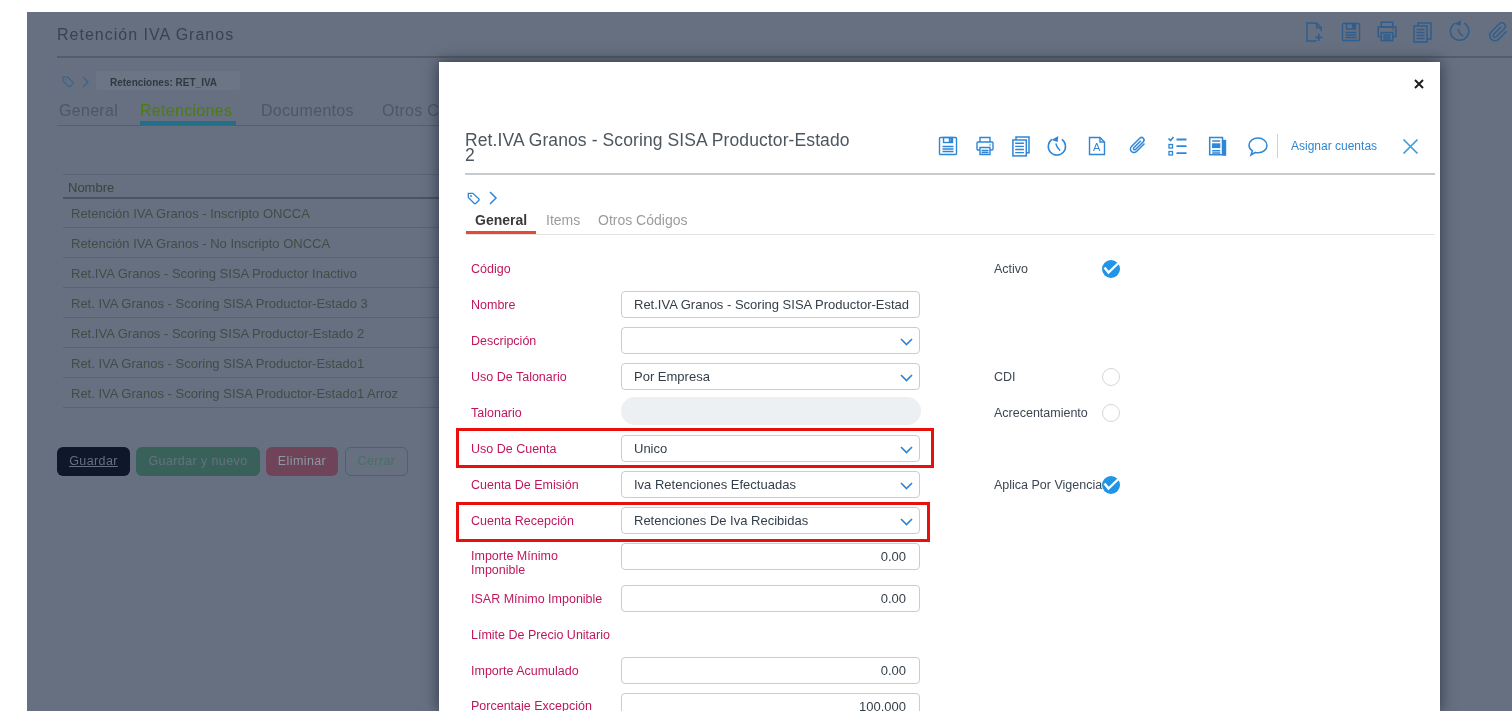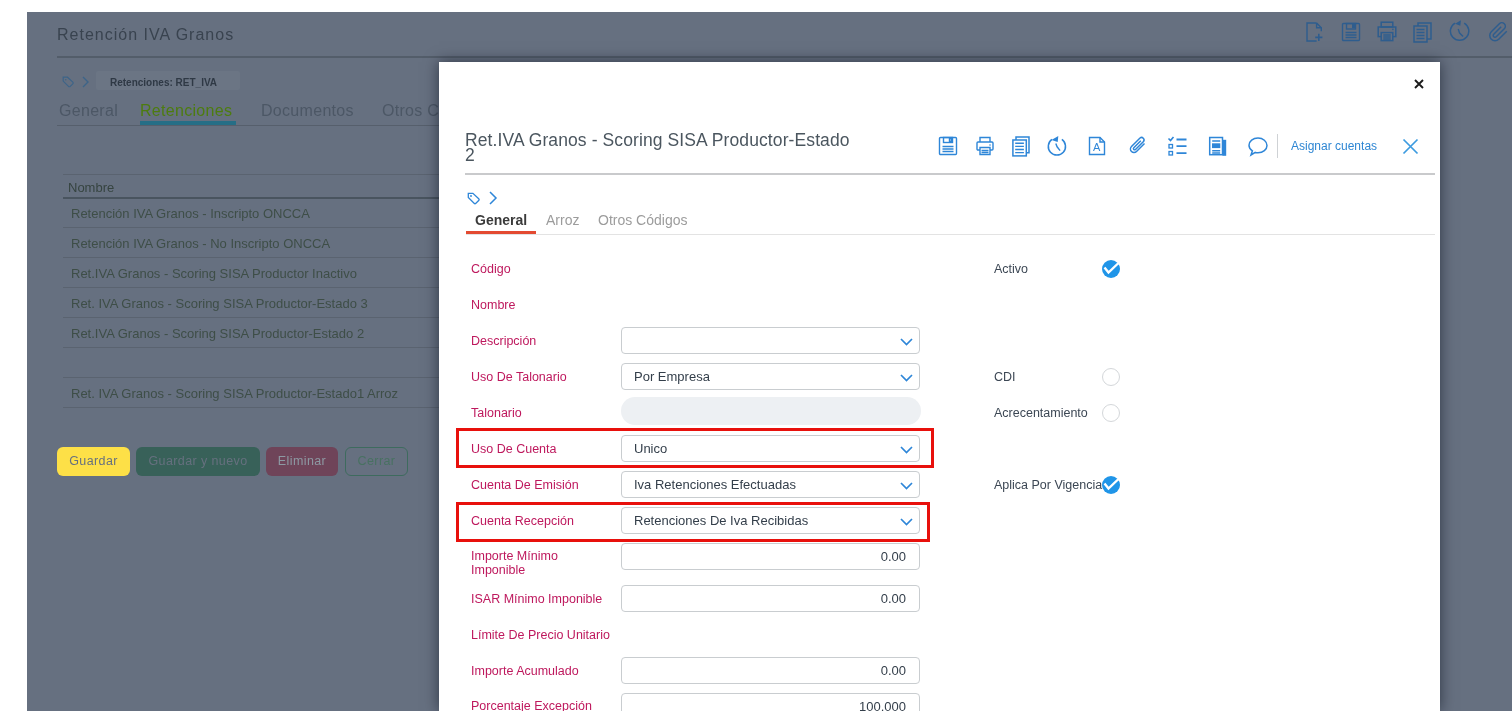--- a/index.html
+++ b/index.html
@@ -75,25 +75,26 @@
   <div class="abs trow" style="top:206px">Retención IVA Granos - Inscripto ONCCA</div>
   <div class="abs tline" style="top:227px"></div>
   <div class="abs trow" style="top:236px">Retención IVA Granos - No Inscripto ONCCA</div>
   <div class="abs tline" style="top:257px"></div>
   <div class="abs trow" style="top:266px">Ret.IVA Granos - Scoring SISA Productor Inactivo</div>
   <div class="abs tline" style="top:287px"></div>
   <div class="abs trow" style="top:296px">Ret. IVA Granos - Scoring SISA Productor-Estado 3</div>
   <div class="abs tline" style="top:317px"></div>
   <div class="abs trow" style="top:326px">Ret.IVA Granos - Scoring SISA Productor-Estado 2</div>
   <div class="abs tline" style="top:347px"></div>
+  <div class="abs trow" style="top:356px">Ret. IVA Granos - Scoring SISA Productor-Estado1</div>
   <div class="abs tline" style="top:377px"></div>
   <div class="abs trow" style="top:386px">Ret. IVA Granos - Scoring SISA Productor-Estado1 Arroz</div>
   <div class="abs tline" style="top:407px"></div>
 
-  <div class="abs btn" style="left:57px;width:73px;background:#fde047;color:#66707f;">Guardar</div>
+  <div class="abs btn" style="left:57px;width:73px;background:#0f172a;color:#66707f;text-decoration:underline;">Guardar</div>
   <div class="abs btn" style="left:136px;width:124px;background:#386159;color:#66707f;">Guardar y nuevo</div>
   <div class="abs btn" style="left:266px;width:72px;background:#6f4459;color:#8d99a3;">Eliminar</div>
   <div class="abs btn" style="left:345px;width:63px;border:1.5px solid #3e6b5e;color:#487161;box-sizing:border-box;line-height:26px;">Cerrar</div>
 
   <svg class="abs" style="left:1304px;top:21px" width="22" height="22" viewBox="0 0 22 22" fill="none" stroke="#2e5d8e" stroke-width="1.4">
     <path d="M12.6 2 H3 V20 H12.6"></path>
     <path d="M12.6 2 L17.3 6.7 V10.3"></path>
     <path d="M12.6 2 V6.7 H17.3"></path>
     <path d="M14.8 12.8 V20 M11.2 16.4 H18.4" stroke-width="1.6"></path>
   </svg>
@@ -188,28 +189,29 @@
 
   <svg class="abs" style="left:467px;top:192px" width="13" height="13" viewBox="0 0 13 13">
     <path d="M1.3 1.3 v4.2 l5.8 5.8 a1.3 1.3 0 0 0 1.8 0 l2.8 -2.8 a1.3 1.3 0 0 0 0 -1.8 L5.9 1.3 Z" fill="none" stroke="#2e86d8" stroke-width="1.3"></path>
     <circle cx="4" cy="4" r="0.9" fill="#2e86d8"></circle>
   </svg>
   <svg class="abs" style="left:488px;top:191px" width="10" height="14" viewBox="0 0 10 14">
     <polyline points="2,1 8,7 2,13" fill="none" stroke="#2e86d8" stroke-width="1.5"></polyline>
   </svg>
 
   <div class="abs mtab act" style="left:475px">General</div>
-  <div class="abs mtab" style="left:546px">Arroz</div>
+  <div class="abs mtab" style="left:546px">Items</div>
   <div class="abs mtab" style="left:598px">Otros Códigos</div>
   <div class="abs mtabred"></div>
   <div class="abs mtabline"></div>
 
   <div class="abs flabel" style="top:262px">Código</div>
 
   <div class="abs flabel" style="top:298px">Nombre</div>
+  <div class="abs finput" style="top:291px">Ret.IVA Granos - Scoring SISA Productor-Estad</div>
 
   <div class="abs flabel" style="top:334px">Descripción</div>
   <div class="abs finput" style="top:327px">
       <svg class="caret" width="13" height="8" viewBox="0 0 13 8">
         <polyline points="1,1 6.5,6.5 12,1" fill="none" stroke="#2e86d8" stroke-width="1.7"></polyline>
       </svg>
     </div>
 
   <div class="abs flabel" style="top:370px">Uso De Talonario</div>
   <div class="abs finput" style="top:363px">Por Empresa<svg class="caret" width="13" height="8" viewBox="0 0 13 8">

